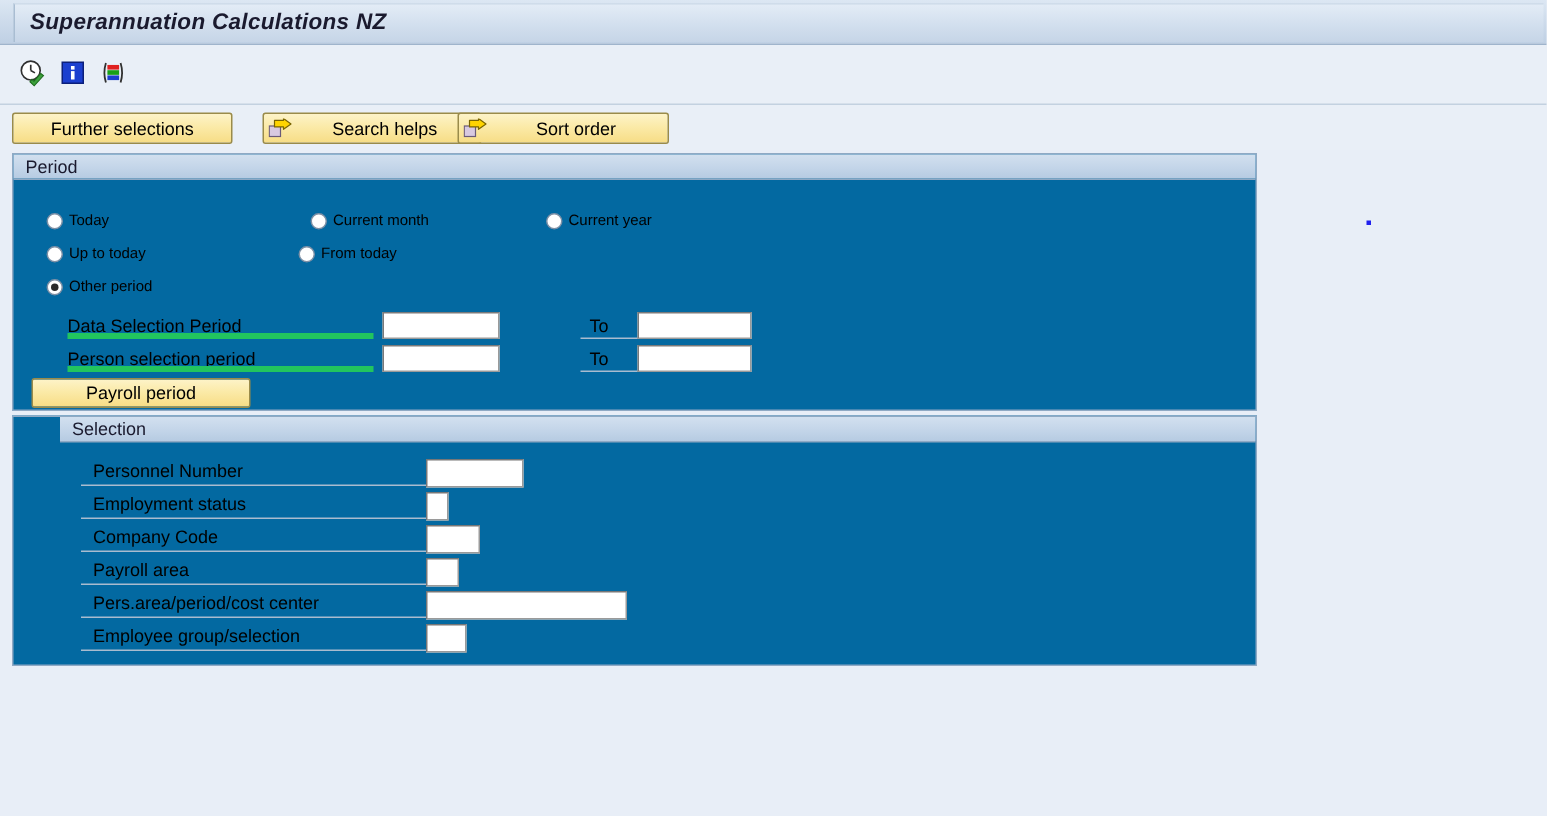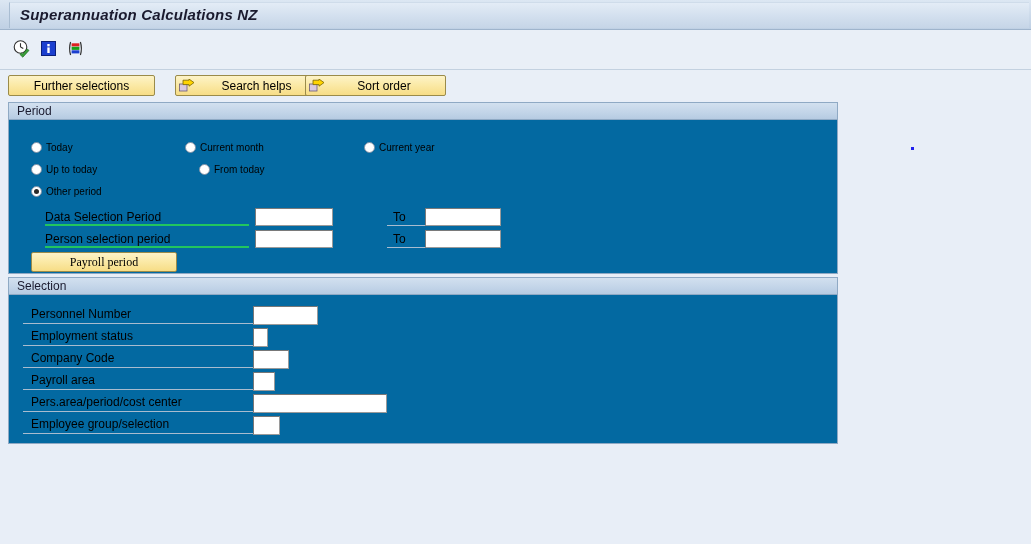--- a/index.html
+++ b/index.html
@@ -133,21 +133,21 @@
     color: #1a1a2e;
     padding-left: 8px;
     line-height: 17px;
     box-sizing: border-box;
     white-space: nowrap;
   }
   .panel-body { position: relative; }
 
   #panel-period    { top: 102px; height: 172px; }
   #panel-period .panel-body { height: 153px; }
-  #panel-selection { top: 277px; height: 167px; }
+  #panel-selection { top: 277px; height: 167px; padding-left: 31px; }
   #panel-selection .panel-body { height: 148px; }
 
   
   .radio-row { position: absolute; display: flex; align-items: center; white-space: nowrap; cursor: pointer; }
   .radio {
     width: 11px; height: 11px;
     border-radius: 50%;
     background: #fff;
     border: 1px solid #7d90a6;
     box-sizing: border-box;
@@ -163,21 +163,21 @@
     border-radius: 50%;
     background: #2a2a2a;
   }
   .radio-label { font-size: 10px; color: #000; }
 
   
   .fieldrow { position: absolute; display: flex; align-items: center; }
   .flabel {
     font-size: 12px;
     color: #000;
-    border-bottom: 2px solid #22c55e;
+    border-bottom: 4px solid #22c55e;
     height: 17px;
     line-height: 16px;
     box-sizing: border-box;
     white-space: nowrap;
     overflow: hidden;
   }
   .finput {
     height: 18px;
     background: #fff;
     border: 1px solid #9a9a9a;
@@ -193,21 +193,21 @@
   .to-label {
     font-size: 12px;
     color: #000;
     border-bottom: 1px solid #a9bccf;
     height: 17px;
     line-height: 16px;
     box-sizing: border-box;
     white-space: nowrap;
   }
 
-  #btn-payroll { position: absolute; left: 22px; top: 132px; width: 146px; height: 20px; font-family: Liberation Serif, serif; }
+  #btn-payroll { position: absolute; left: 12px; top: 132px; width: 146px; height: 20px; }
 
   
   .selrow { position: absolute; left: 14px; display: flex; align-items: center; height: 20px; }
   .sel-label {
     font-size: 12px;
     color: #000;
     border-bottom: 1px solid #a9bccf;
     height: 18px;
     line-height: 17px;
     box-sizing: border-box;
@@ -307,21 +307,21 @@
 </div>
 
 <div class="panel" id="panel-period">
   <div class="panel-header">Period</div>
   <div class="panel-body">
 
     <div class="radio-row" style="left:22px; top:22px;">
       <span class="radio"></span>
       <span class="radio-label">Today</span>
     </div>
-    <div class="radio-row" style="left:176px; top:22px;text-align:right;">
+    <div class="radio-row" style="left:198px; top:22px;text-align:right;">
       <span class="radio"></span>
       <span class="radio-label">Current month</span>
     </div>
     <div class="radio-row" style="left:355px; top:22px;">
       <span class="radio"></span>
       <span class="radio-label">Current year</span>
     </div>
 
     <div class="radio-row" style="left:22px; top:44px;">
       <span class="radio"></span>

